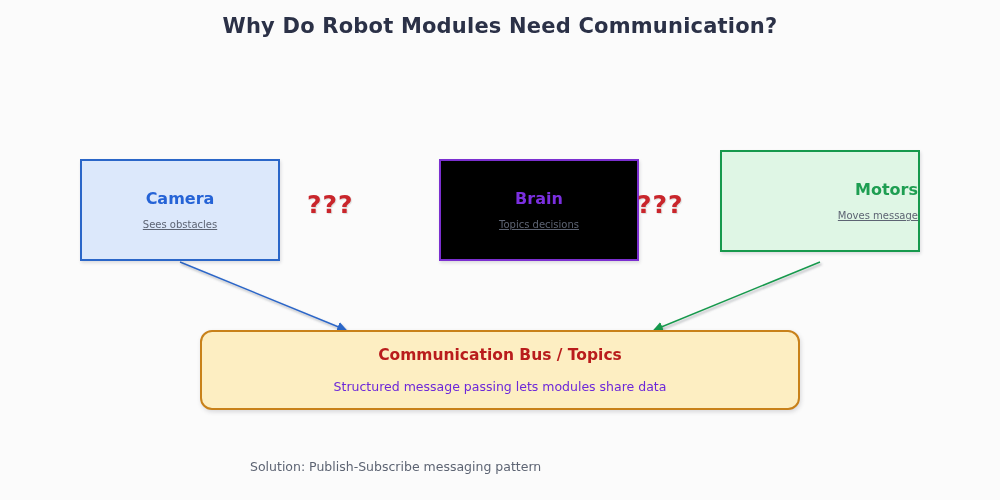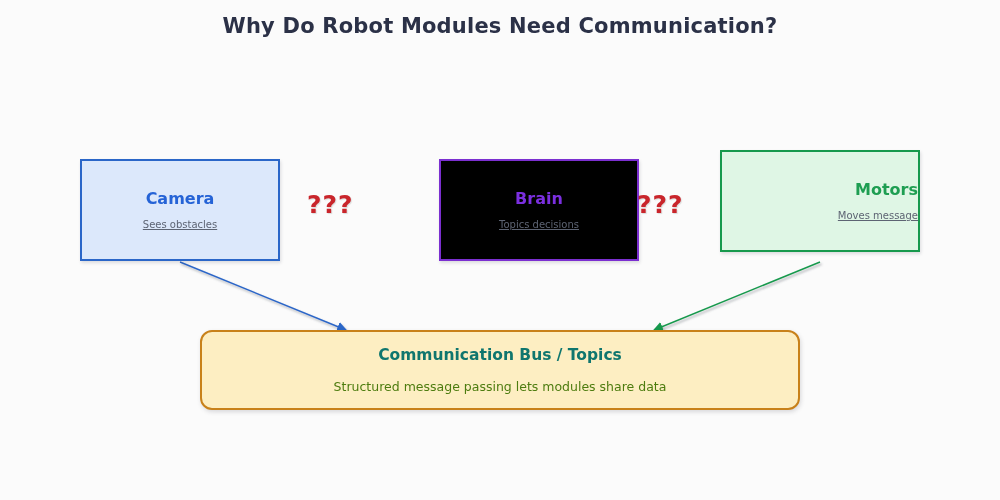--- a/index.html
+++ b/index.html
@@ -101,27 +101,27 @@
     border-radius: 12px;
     display: flex;
     flex-direction: column;
     align-items: center;
     justify-content: center;
     box-shadow: 1px 2px 4px rgba(60, 60, 80, .18);
   }
   #node-bus .bus-title {
     font-size: 15.5px;
     font-weight: bold;
-    color: #0f766e;
+    color: #b91c1c;
     line-height: 1.1;
   }
   #node-bus .bus-sub {
     margin-top: 16px;
     font-size: 12.5px;
-    color: #4d7c0f;
+    color: #6d28d9;
     line-height: 1.1;
   }
 
   
   .qmark {
     position: absolute;
     font-size: 25px;
     font-weight: bold;
     color: #c9252b;
     letter-spacing: 1px;
@@ -186,14 +186,15 @@
   </div>
 
   <div class="qmark" id="qmark-1">???</div>
   <div class="qmark" id="qmark-2">???</div>
 
   <div id="node-bus">
     <div class="bus-title">Communication Bus / Topics</div>
     <div class="bus-sub">Structured message passing lets modules share data</div>
   </div>
 
+  <div class="footer">Solution: Publish-Subscribe messaging pattern</div>
 
 </div>
 
 </body></html>

